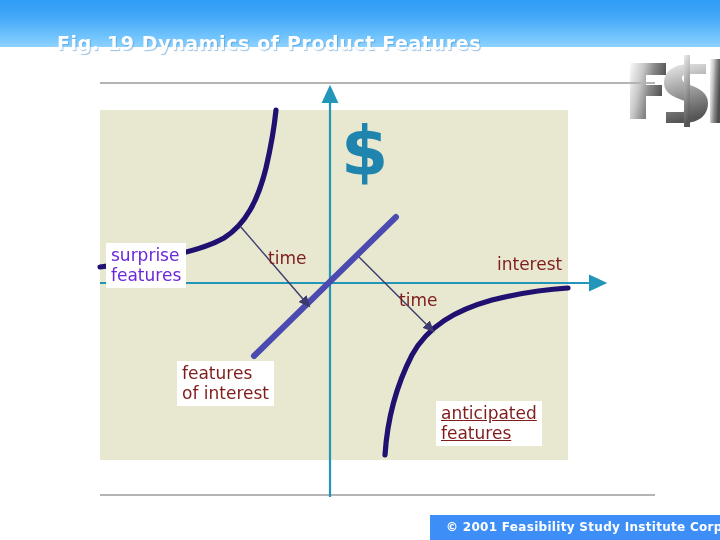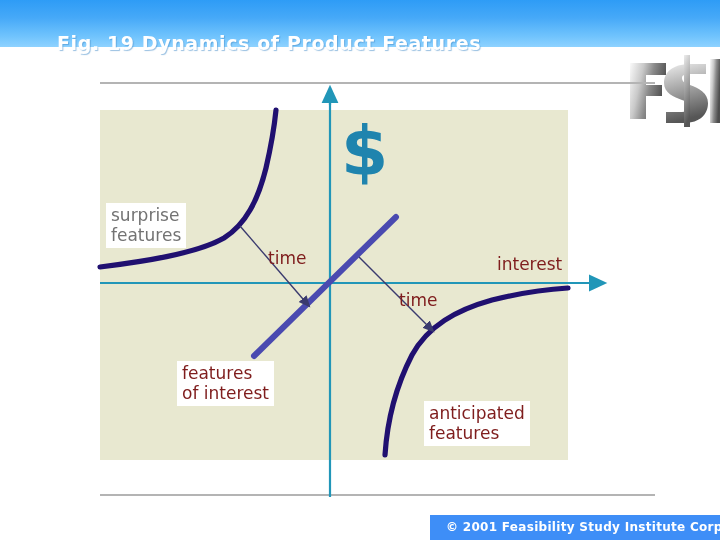--- a/index.html
+++ b/index.html
@@ -74,21 +74,21 @@
     line-height: 20px;
     white-space: pre;
   }
   .lbl-box {
     background: #ffffff;
     padding: 2px 5px 3px 5px;
   }
 
   .lbl-surprise   { left: 106px; top: 203px; }
   .lbl-interest   { left: 177px; top: 361px; }
-  .lbl-anticipated{ left: 424px; top: 401px; }
+  .lbl-anticipated{ left: 436px; top: 401px; text-decoration: underline; }
   .lbl-quality    { left: 497px; top: 254px; }
   .lbl-time-1     { left: 268px; top: 248px; }
   .lbl-time-2     { left: 399px; top: 290px; }
 
   
   .footer-bar {
     position: absolute;
     left: 430px; top: 515px;
     width: 290px; height: 25px;
     background: #3e8ef7;
@@ -163,21 +163,21 @@
   <path d="M385,455 C387,424 395,388 412,355 C428,326 456,310 492,300 C524,292 552,289 568,288" fill="none" stroke="#201070" stroke-width="5.2" stroke-linecap="round"></path>
 
   <line x1="254" y1="356" x2="396" y2="217" stroke="#4a4ab0" stroke-width="6" stroke-linecap="round"></line>
 
   <line x1="240" y1="226" x2="309" y2="306" stroke="#3a3a6e" stroke-width="1.4" marker-end="url(#thinarrow)"></line>
   <line x1="359" y1="257" x2="433" y2="331" stroke="#3a3a6e" stroke-width="1.4" marker-end="url(#thinarrow)"></line>
 
   <text x="341" y="175" font-family="DejaVu Sans, Liberation Sans, sans-serif" font-size="68" font-weight="bold" fill="#1f84ae">$</text>
 </svg>
 
-<div class="lbl lbl-surprise lbl-box" style="color:#737373;">surprise
+<div class="lbl lbl-surprise lbl-box" style="color:#6d28d9;margin-top:40px;">surprise
 features</div>
 
 <div class="lbl lbl-interest lbl-box">features
 of interest</div>
 
 <div class="lbl lbl-anticipated lbl-box">anticipated
 features</div>
 
 <div class="lbl lbl-quality">interest</div>
 

